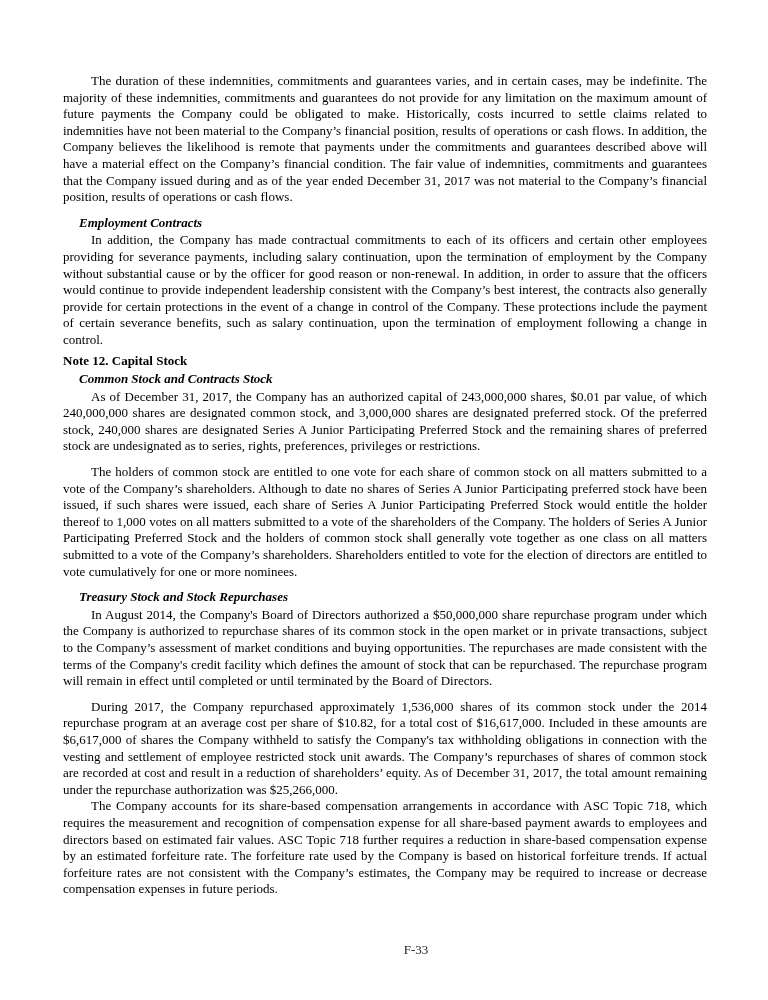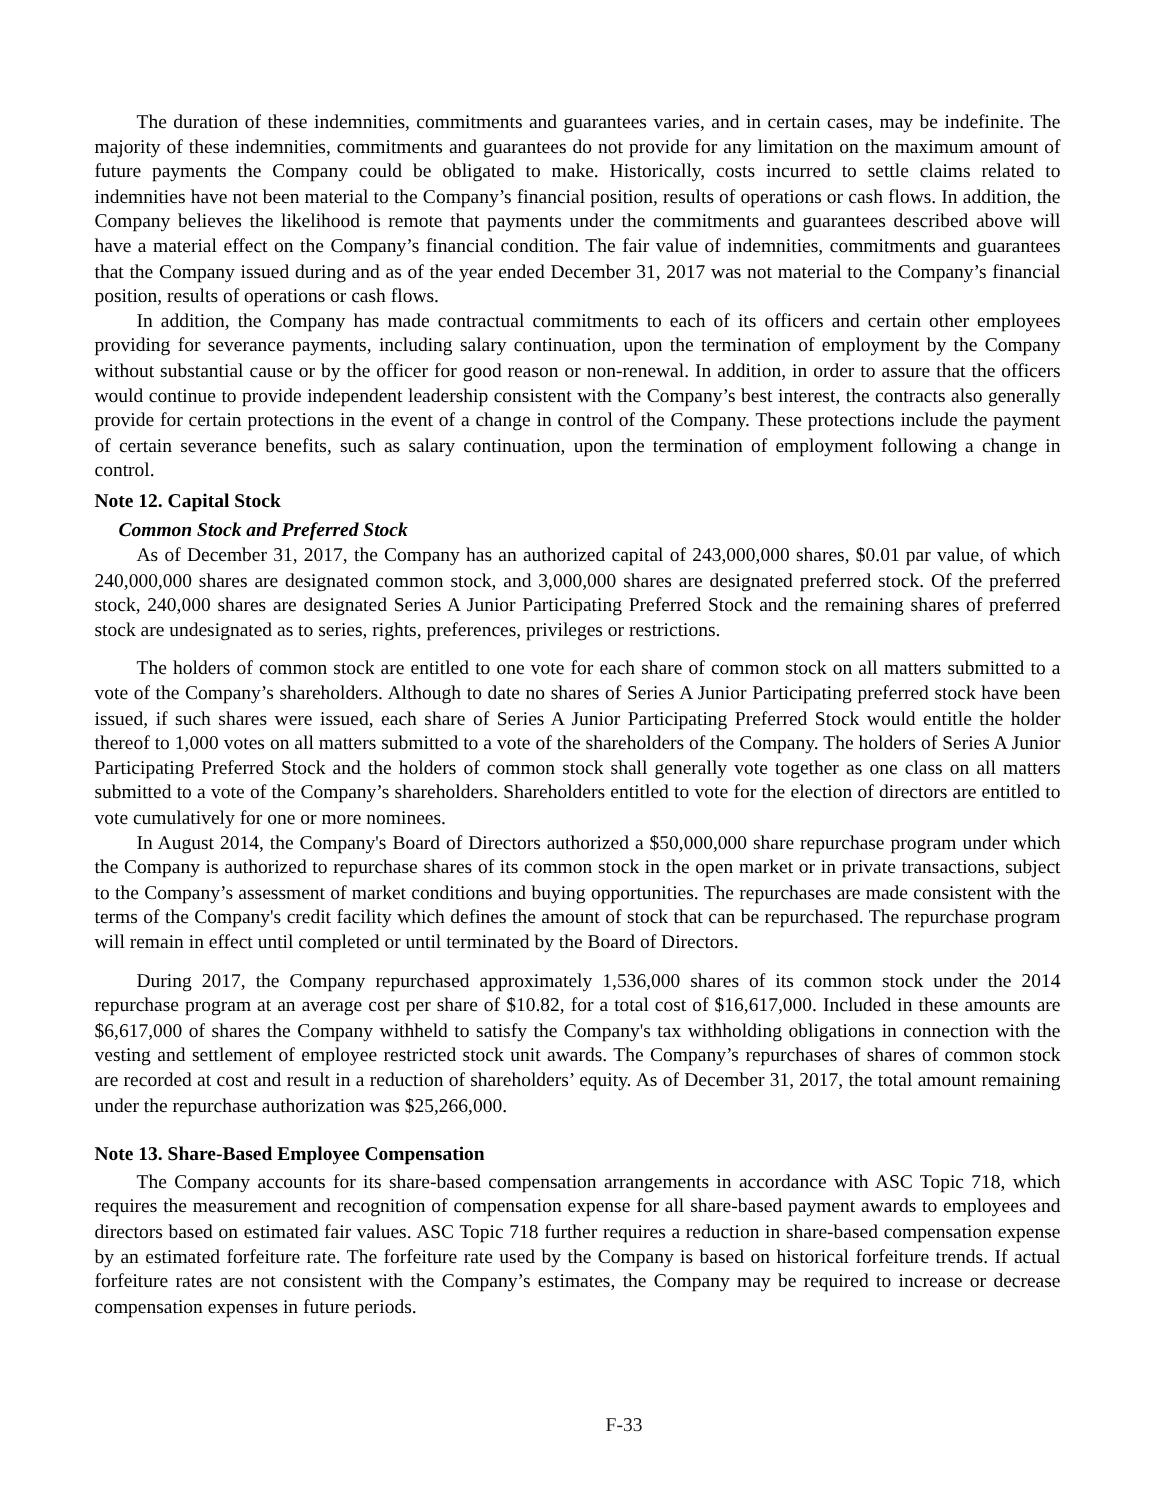--- a/index.html
+++ b/index.html
@@ -37,27 +37,28 @@
       color: #1a1a1a;
       padding-left: 32px;
     }
   </style>
 </head>
 <body>
 
 <div class="page">
   <p>The duration of these indemnities, commitments and guarantees varies, and in certain cases, may be indefinite. The majority of these indemnities, commitments and guarantees do not provide for any limitation on the maximum amount of future payments the Company could be obligated to make. Historically, costs incurred to settle claims related to indemnities have not been material to the Company’s financial position, results of operations or cash flows. In addition, the Company believes the likelihood is remote that payments under the commitments and guarantees described above will have a material effect on the Company’s financial condition. The fair value of indemnities, commitments and guarantees that the Company issued during and as of the year ended December 31, 2017 was not material to the Company’s financial position, results of operations or cash flows.</p>
 
+  <div class="subhead">Employment Contracts</div>
   <p>In addition, the Company has made contractual commitments to each of its officers and certain other employees providing for severance payments, including salary continuation, upon the termination of employment by the Company without substantial cause or by the officer for good reason or non-renewal. In addition, in order to assure that the officers would continue to provide independent leadership consistent with the Company’s best interest, the contracts also generally provide for certain protections in the event of a change in control of the Company. These protections include the payment of certain severance benefits, such as salary continuation, upon the termination of employment following a change in control.</p>
 
   <div class="note-title">Note 12. Capital Stock</div>
-  <div class="subhead" style="margin-top:1px;">Common Stock and Preferred Stock</div>
+  <div class="subhead" style="margin-top:1px;">Common Stock and Contracts Stock</div>
   <p>As of December 31, 2017, the Company has an authorized capital of 243,000,000 shares, $0.01 par value, of which 240,000,000 shares are designated common stock, and 3,000,000 shares are designated preferred stock. Of the preferred stock, 240,000 shares are designated Series A Junior Participating Preferred Stock and the remaining shares of preferred stock are undesignated as to series, rights, preferences, privileges or restrictions.</p>
   <p class="gap">The holders of common stock are entitled to one vote for each share of common stock on all matters submitted to a vote of the Company’s shareholders.  Although to date no shares of Series A Junior Participating preferred stock have been issued, if such shares were issued, each share of Series A Junior Participating Preferred Stock would entitle the holder thereof to 1,000 votes on all matters submitted to a vote of the shareholders of the Company.  The holders of Series A Junior Participating Preferred Stock and the holders of common stock shall generally vote together as one class on all matters submitted to a vote of the Company’s shareholders. Shareholders entitled to vote for the election of directors are entitled to vote cumulatively for one or more nominees.</p>
 
+  <div class="subhead">Treasury Stock and Stock Repurchases</div>
   <p>In August 2014, the Company's Board of Directors authorized a $50,000,000 share repurchase program under which the Company is authorized to repurchase shares of its common stock in the open market or in private transactions, subject to the Company’s assessment of market conditions and buying opportunities.  The repurchases are made consistent with the terms of the Company's credit facility which defines the amount of stock that can be repurchased.  The repurchase program will remain in effect until completed or until terminated by the Board of Directors.</p>
   <p class="gap">During 2017, the Company repurchased approximately 1,536,000 shares of its common stock under the 2014 repurchase program at an average cost per share of $10.82, for a total cost of $16,617,000.  Included in these amounts are $6,617,000 of shares the Company withheld to satisfy the Company's tax withholding obligations in connection with the vesting and settlement of employee restricted stock unit awards. The Company’s repurchases of shares of common stock are recorded at cost and result in a reduction of shareholders’ equity. As of December 31, 2017, the total amount remaining under the repurchase authorization was $25,266,000.</p>
 
-  <div class="note-title" style="margin-top:16px;">Note 13. Share-Based Employee Compensation</div>
   <p>The Company accounts for its share-based compensation arrangements in accordance with ASC Topic 718, which requires the measurement and recognition of compensation expense for all share-based payment awards to employees and directors based on estimated fair values. ASC Topic 718 further requires a reduction in share-based compensation expense by an estimated forfeiture rate. The forfeiture rate used by the Company is based on historical forfeiture trends. If actual forfeiture rates are not consistent with the Company’s estimates, the Company may be required to increase or decrease compensation expenses in future periods.</p>
 </div>
 
 <div class="footer">F-33</div>
 
 </body></html>

